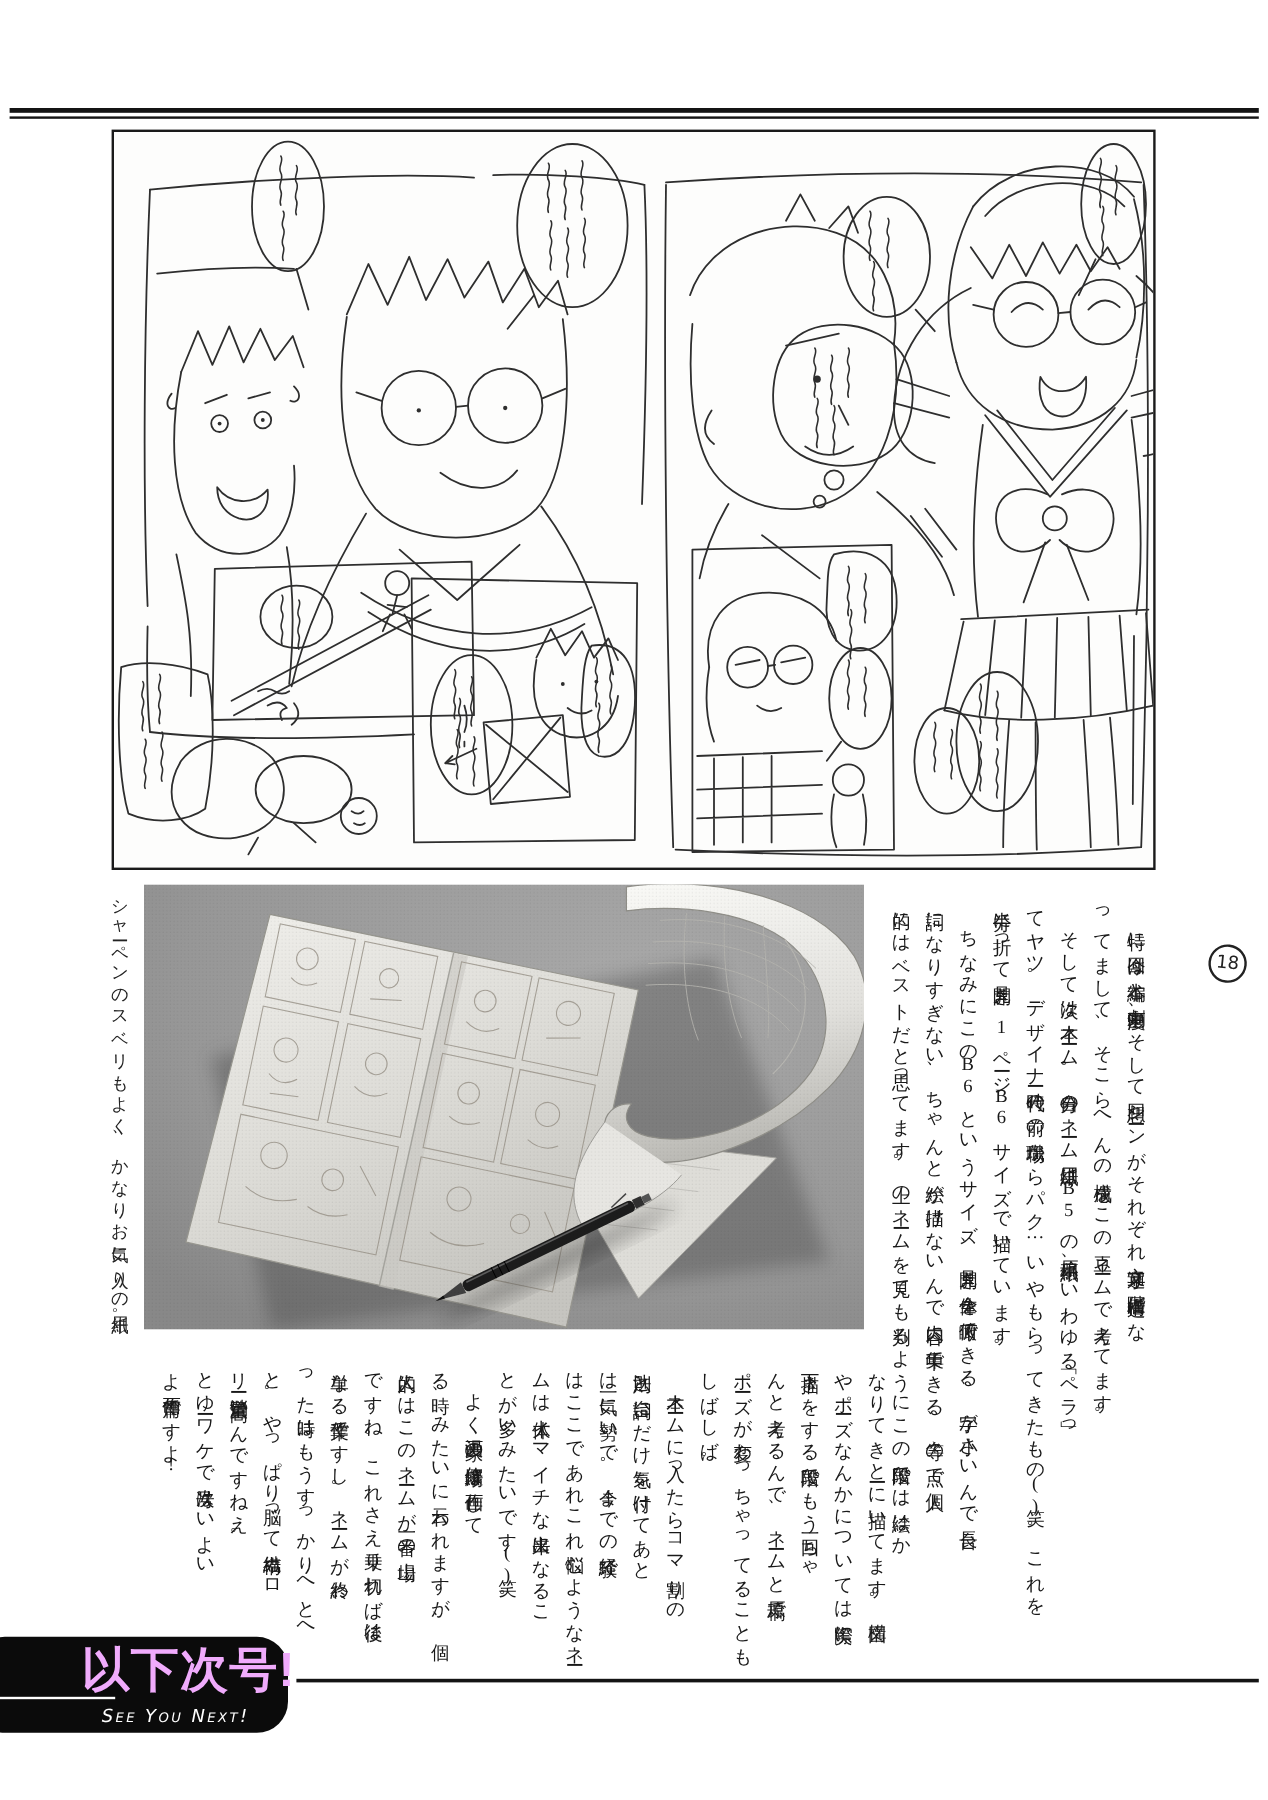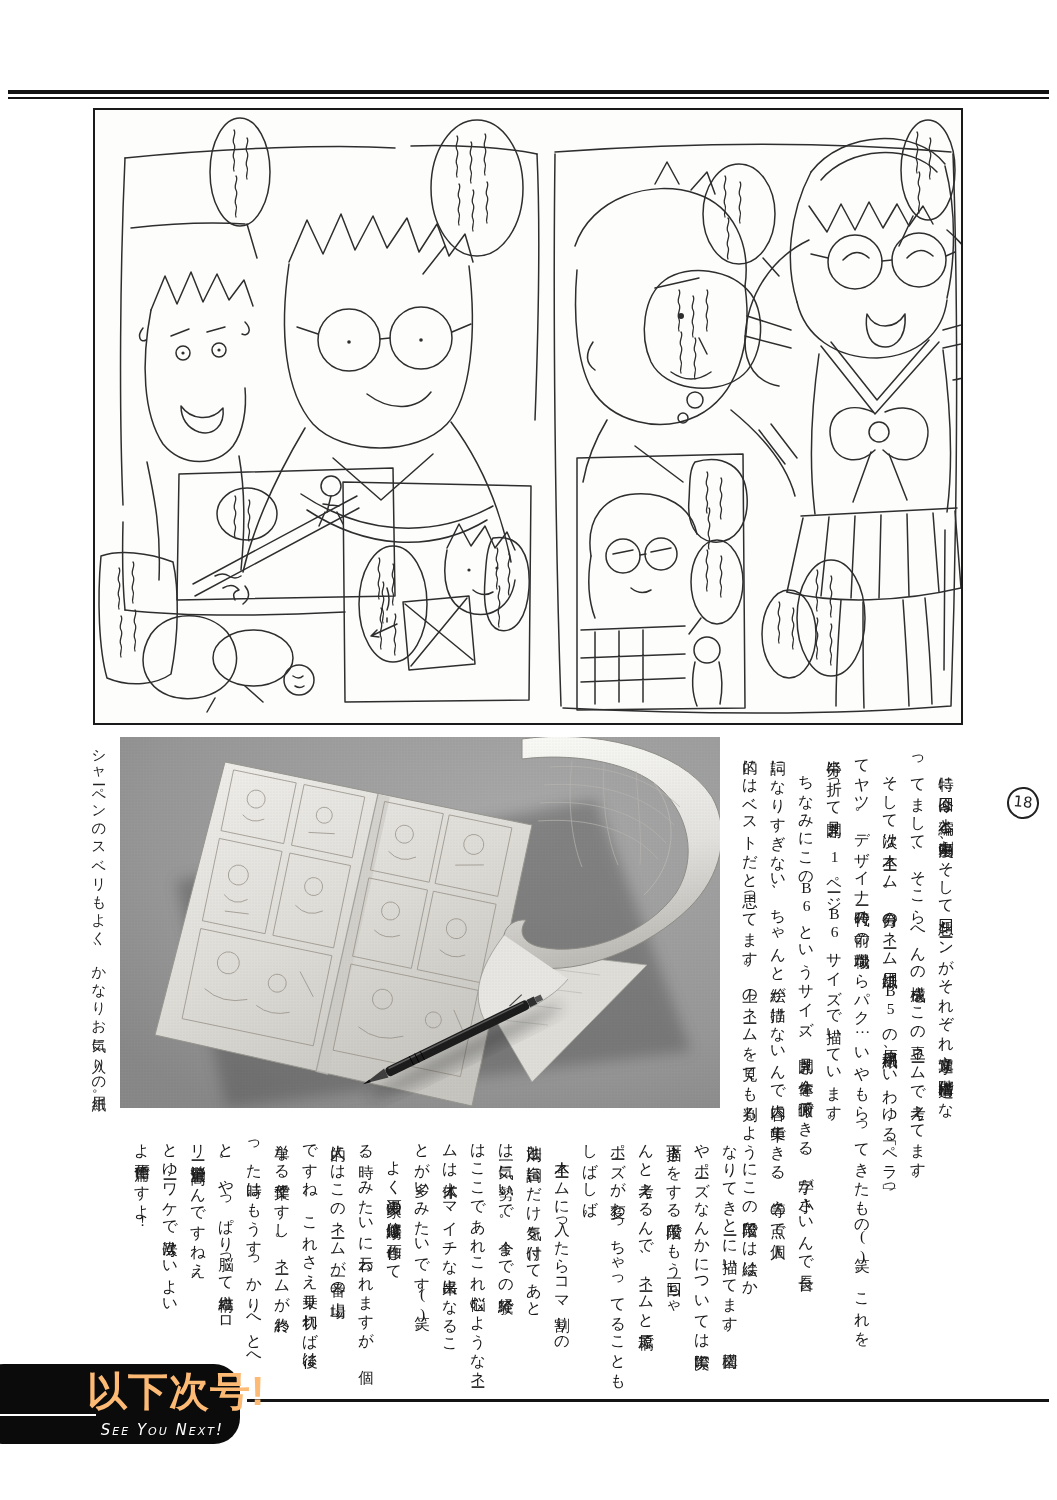--- a/index.html
+++ b/index.html
@@ -32,25 +32,25 @@
            font-size:14.5px;letter-spacing:1.5px;line-height:22px;color:#222;}
   .article-right{position:absolute;left:734px;top:748px;width:226px;height:656px;
                  font-size:15.5px;letter-spacing:1.3px;line-height:28px;}
   .article-bottom{position:absolute;left:116px;top:1133px;width:628px;height:270px;
                   font-size:15.5px;letter-spacing:1.2px;line-height:28px;}
   .v-col{display:block;}
 
   
   .banner{position:absolute;left:-22px;top:1364px;width:262px;height:80px;
           background:#0b0b0b;border-radius:26px;}
-  .banner-title{position:absolute;left:90px;top:0px;color:#fdba74;
+  .banner-title{position:absolute;left:90px;top:0px;color:#f0abfc;
                 font-family:"Liberation Sans","DejaVu Sans",sans-serif;
-                font-weight:bold;font-size:40px;letter-spacing:1px;white-space:nowrap;margin-left:19px;}
+                font-weight:bold;font-size:40px;letter-spacing:1px;white-space:nowrap;}
   .banner-line{position:absolute;left:0;bottom:28px;width:118px;height:2px;background:#ffffff;}
-  .banner-sub{position:absolute;right:16px;bottom:5px;color:#ffffff;
+  .banner-sub{position:absolute;right:32px;bottom:5px;color:#ffffff;
               font-family:"DejaVu Sans",sans-serif;font-style:italic;
               font-variant:small-caps;font-size:15px;letter-spacing:2px;}
 </style>
 </head>
 <body>
 
 <div class="page">
 
   <div class="rule-top"></div>
 

